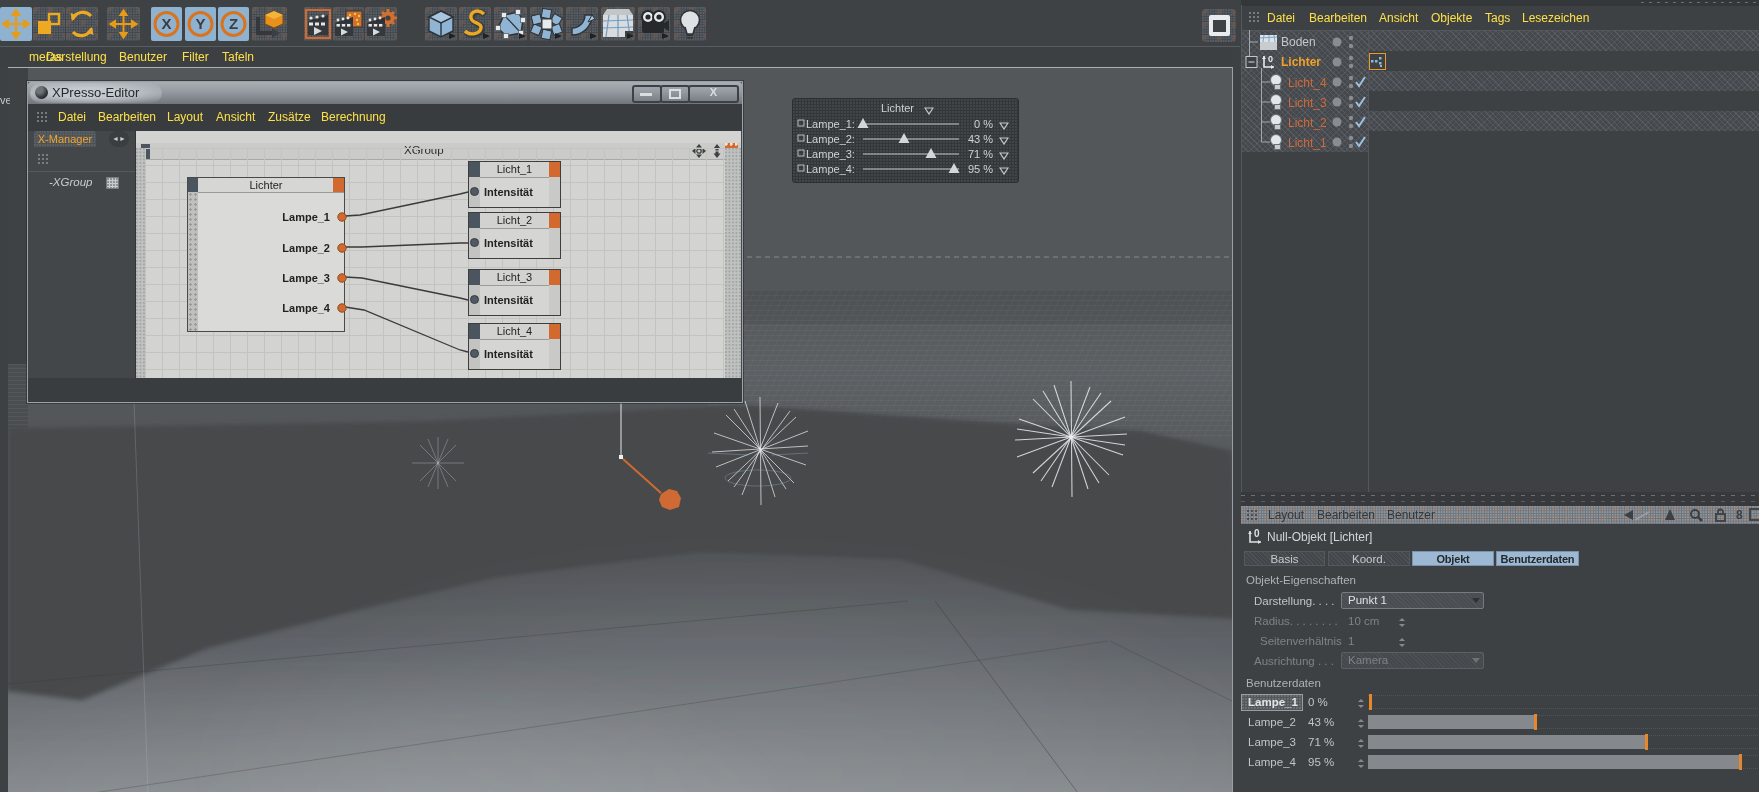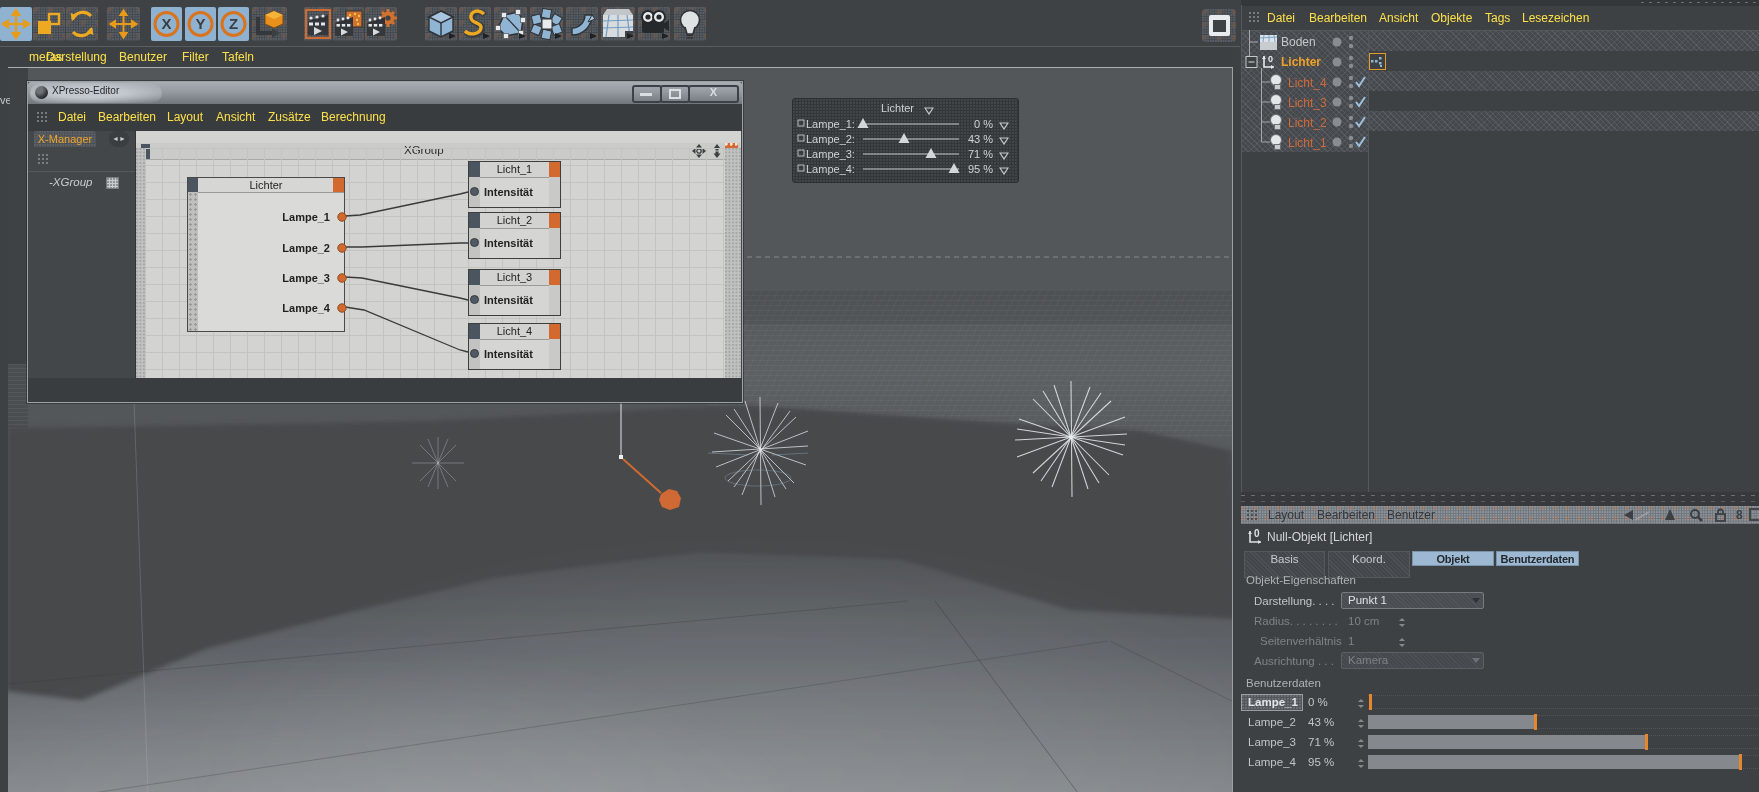--- a/index.html
+++ b/index.html
@@ -28,21 +28,21 @@
       repeating-linear-gradient(-45deg, rgba(125,132,138,.18) 0 1px, transparent 1px 4px);}
   .bulb{width:13px;height:16px;}
   .bulb:before{content:"";position:absolute;left:0;top:0;width:12px;height:12px;border-radius:50%;background:#e4e7e9;border:1px solid #6a6f73;box-sizing:border-box;}
   .bulb:after{content:"";position:absolute;left:3.5px;top:10px;width:5px;height:4px;background:#c9ccce;border:1px solid #6a6f73;}
   .lichtlbl{color:#cf6a3a;font-size:12px;}
   .amtex{background-color:#6d7379;
     background-image:radial-gradient(circle at 0.8px 0.8px, #8f969d 32%, transparent 38%),
       radial-gradient(circle at 1px 1px, rgba(200,105,50,.45) 20%, transparent 28%);
     background-size:2.6px 2.6px, 12px 10px;}
   .amt{color:#34383c;font-size:12px;}
-  .tab-d{height:27px;background-color:#43474b;
+  .tab-d{height:15px;background-color:#43474b;
     background-image:repeating-linear-gradient(45deg, rgba(125,132,138,.18) 0 1px, transparent 1px 3px);
     color:#c6c9cc;font-size:11.5px;text-align:center;line-height:15px;border:1px solid #55595d;box-sizing:border-box;}
   .tab-b{height:15px;background:#9db8d2;color:#24282c;font-size:11px;font-weight:bold;letter-spacing:-0.2px;text-align:center;line-height:15px;border:1px solid #7a93ab;box-sizing:border-box;}
   .amlbl{color:#c0c4c8;font-size:11.5px;}
   .dis{color:#7e8286 !important;}
   .dd{height:17px;background-color:#4a4e53;border:1px solid #767b80;border-radius:2px;box-sizing:border-box;font-size:11.5px;padding:1px 0 0 6px;
     background-image:repeating-linear-gradient(45deg, rgba(130,137,144,.13) 0 1px, transparent 1px 3px);}
   .dd i{position:absolute;right:3px;top:5px;width:0;height:0;border-left:4px solid transparent;border-right:4px solid transparent;border-top:5px solid #2e3236;}
   .ddis{background-color:#45484d;border-color:#5c6064;}
   .ddis i{border-top-color:#6e7276;}
@@ -436,21 +436,21 @@
   <svg class="abs" width="10" height="8" style="left:206px;top:68px;">
         <path d="M1,1 h8 l-4,6z" fill="none" stroke="#c6cacd" stroke-width="1.2"></path>
       </svg>
 </div>
 
 <div class="abs" id="xw" style="left:27px;top:81px;width:714px;height:320px;background:#46494c;border:1px solid #9aa1a7;box-shadow:0 0 0 1px rgba(40,43,46,.6);">
 
   <div class="abs" style="left:0;top:0;width:714px;height:22px;background:linear-gradient(#a9aeb3 0%,#949aa0 45%,#70767b 100%);border-radius:3px 3px 0 0;">
     <div class="abs" style="left:2px;top:1px;width:132px;height:20px;background:radial-gradient(ellipse at 45% 50%, rgba(200,206,212,.9) 35%, rgba(200,206,212,0) 95%);border-radius:10px;"></div>
     <div class="abs" style="left:7px;top:4px;width:13px;height:13px;border-radius:50%;background:radial-gradient(circle at 35% 30%, #6d7377 25%, #26292c 70%);"></div>
-    <div class="abs" style="left:24px;top:3px;color:#26282a;font-size:10px;">XPresso-Editor</div>
+    <div class="abs" style="left:24px;top:3px;color:#26282a;font-size:13px;">XPresso-Editor</div>
     <div class="abs" style="left:604px;top:3px;width:26px;height:14px;border:2px solid #3b4147;border-radius:3px;">
       <div class="abs" style="left:6px;top:6px;width:12px;height:3px;background:#dbdee1;"></div>
     </div>
     <div class="abs" style="left:632px;top:3px;width:26px;height:14px;border:2px solid #3b4147;border-radius:3px;">
       <div class="abs" style="left:7px;top:2px;width:8px;height:6px;border:2px solid #dbdee1;"></div>
     </div>
     <div class="abs" style="left:660px;top:3px;width:47px;height:14px;border:2px solid #3b4147;border-radius:3px;color:#dbdee1;font-weight:bold;font-size:11px;text-align:center;line-height:10px;">X</div>
   </div>
 
   <div class="abs" style="left:0;top:22px;width:714px;height:27px;background:#393c3f;">

